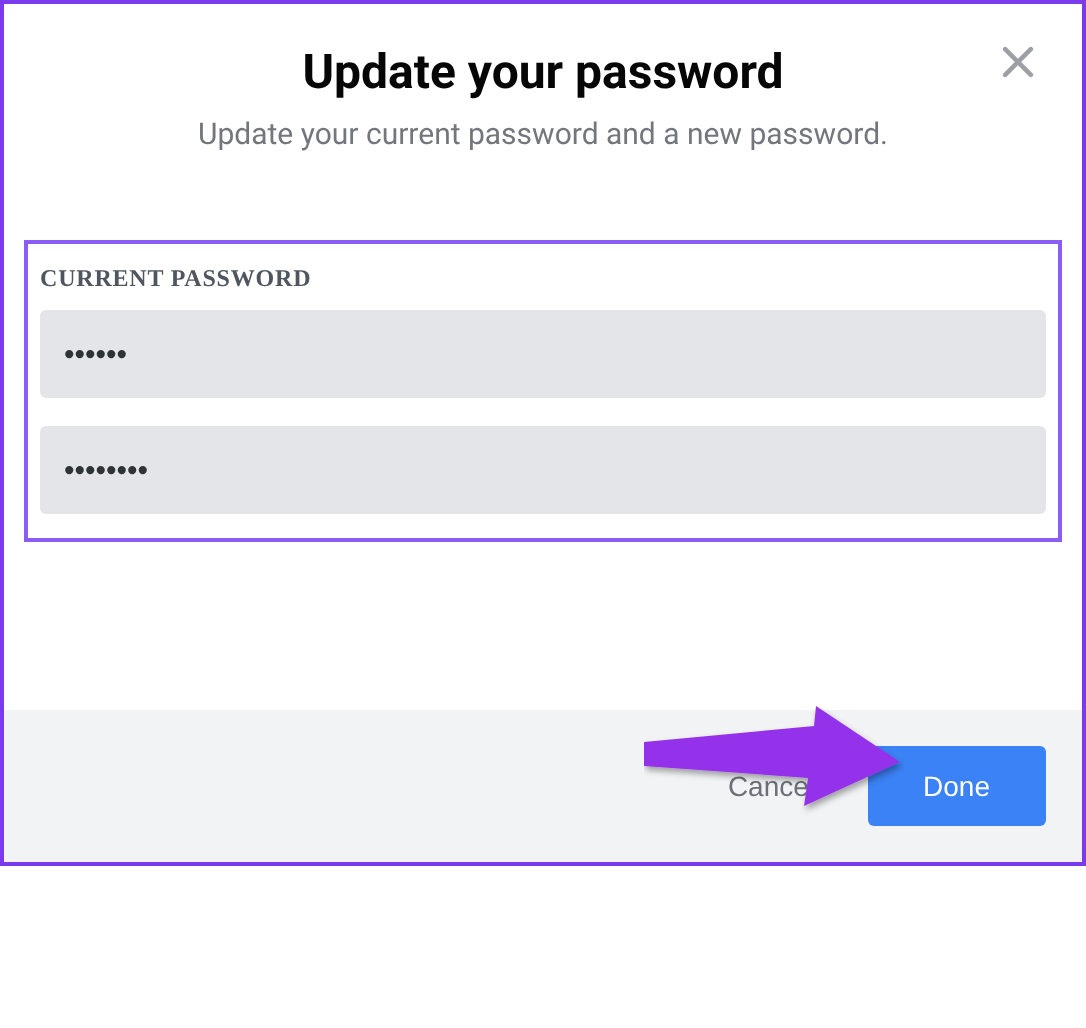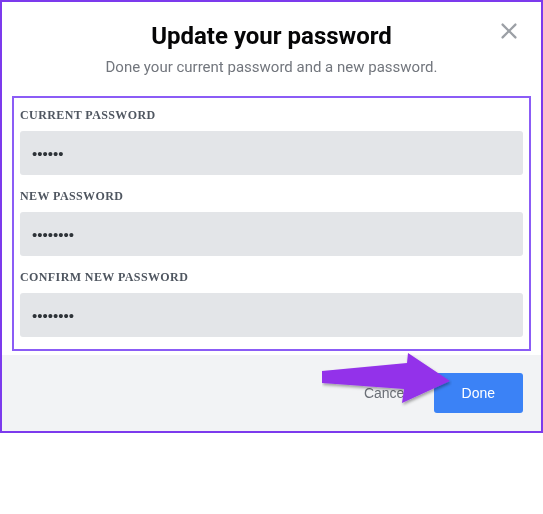--- a/index.html
+++ b/index.html
@@ -15,20 +15,21 @@
       position: relative;
     }
     .modal {
       width: 543px;
       height: 433px;
       border: 2px solid #7c3aed;
       background: #fff;
       display: flex;
       flex-direction: column;
       position: relative;
+      gap: 24px;
     }
     .modal-header {
       padding: 20px 20px 10px 20px;
       text-align: center;
       position: relative;
     }
     .modal-title {
       font-size: 24px;
       font-weight: 700;
       color: #060607;
@@ -123,44 +124,39 @@
       z-index: 10;
     }
   </style>
 </head>
 <body>
 
 <div class="modal">
 
   <div class="modal-header">
     <h2 class="modal-title">Update your password</h2>
-    <p class="modal-subtitle">Done your current password and a new password.</p>
+    <p class="modal-subtitle">Update your current password and a new password.</p>
     <button class="close-btn">
       <svg viewBox="0 0 24 24" fill="none" stroke="currentColor" stroke-width="2.5" stroke-linecap="round">
         <line x1="5" y1="5" x2="19" y2="19"></line>
         <line x1="19" y1="5" x2="5" y2="19"></line>
       </svg>
     </button>
   </div>
 
   <div class="form-area">
     <div class="field-group">
       <label class="field-label">CURRENT PASSWORD</label>
       <input type="password" class="field-input" value="••••••" style="">
     </div>
 
     <div class="field-group">
-      <label class="field-label">NEW PASSWORD</label>
       <input type="password" class="field-input" value="••••••••" style="">
     </div>
 
-    <div class="field-group">
-      <label class="field-label">CONFIRM NEW PASSWORD</label>
-      <input type="password" class="field-input" value="••••••••" style="">
-    </div>
   </div>
 
   <div class="modal-footer">
     <button class="btn-cancel">Cancel</button>
     <button class="btn-done">Done</button>
 
     <svg class="arrow-annotation" style="left:320px; top:-6px; width:130px; height:60px;" viewBox="0 0 130 60">
       <defs>
         <filter id="shadow" x="-20%" y="-20%" width="140%" height="140%">
           <feDropShadow dx="1" dy="2" stdDeviation="1.5" flood-color="#000" flood-opacity="0.35"></feDropShadow>

